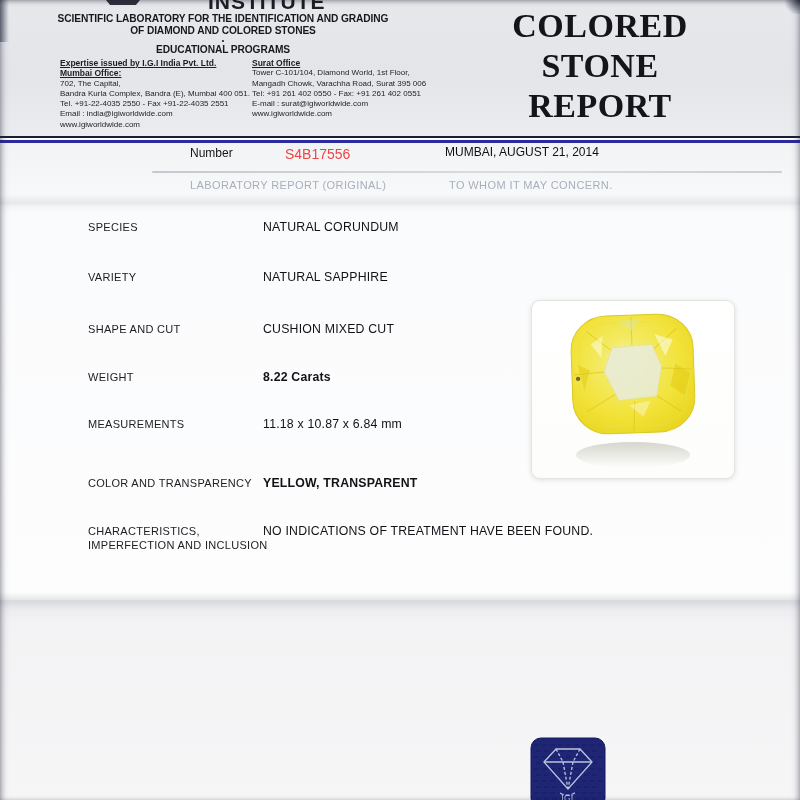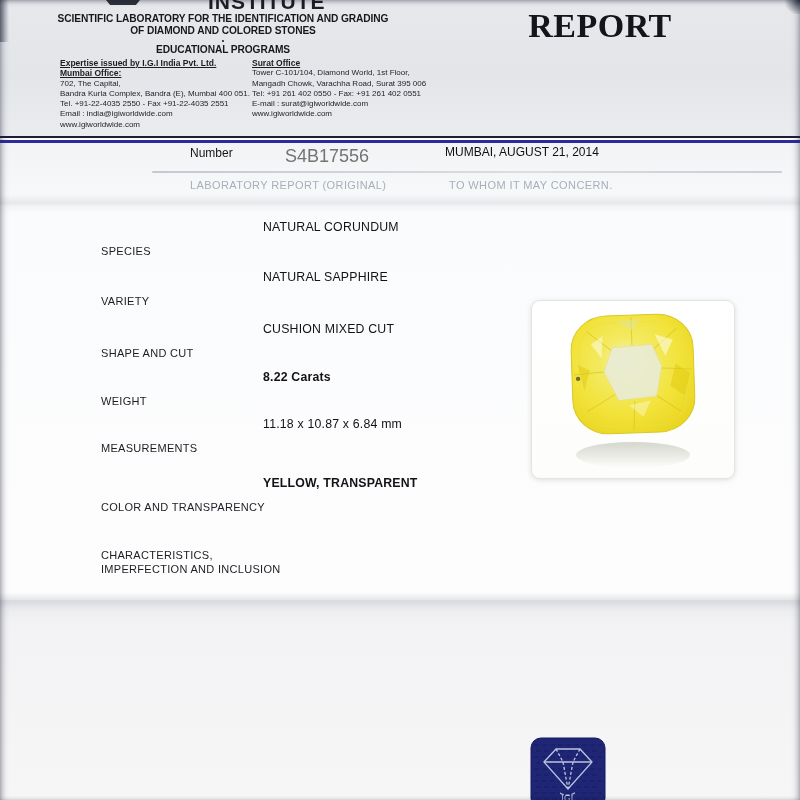--- a/index.html
+++ b/index.html
@@ -25,26 +25,26 @@
   .addr .t{font-size:8.5px;font-weight:bold;text-decoration:underline;color:#1c1c21;}
   
   .report-title{left:452px;top:6px;width:296px;text-align:center;font-family:"Liberation Serif",serif;font-weight:bold;font-size:34px;line-height:40px;color:#14141a;letter-spacing:.5px;}
   .statement{left:479px;top:96px;width:300px;font-size:10.8px;line-height:13.4px;color:#202026;text-align:justify;}
   
   .rule-dark{left:0;top:136px;width:800px;height:1.5px;background:#1e1e33;}
   .rule-blue{left:0;top:139.5px;width:800px;height:3px;background:var(--accent_blue,#2b2b9e);}
   .faint-rule{left:152px;top:171px;width:630px;height:1.5px;border-radius:2px;background:linear-gradient(90deg,rgba(148,156,170,.5),rgba(148,156,170,.28) 60%,rgba(148,156,170,.45));}
   
   .m-num-l{left:190px;top:146px;font-size:12px;color:#141419;}
-  .m-num-v{left:285px;top:146px;font-size:18px;color:#737373;}
+  .m-num-v{left:285px;top:146px;font-size:14px;color:#ef4444;}
   .m-date{left:445px;top:145px;font-size:12px;color:#101014;}
   .m-type{left:190px;top:179px;font-size:11px;letter-spacing:.4px;color:var(--muted_label,#a7afbc);}
   .m-addr{left:449px;top:179px;font-size:11px;letter-spacing:.4px;color:var(--muted_label,#a7afbc);}
   
-  .fr-label{position:absolute;left:101px;font-size:11px;letter-spacing:.3px;color:#1c1c22;line-height:13.5px;margin-top:24px;}
+  .fr-label{position:absolute;left:88px;font-size:11px;letter-spacing:.3px;color:#1c1c22;line-height:13.5px;}
   .fr-value{position:absolute;left:263px;font-size:12.3px;letter-spacing:.2px;color:#121217;line-height:14.6px;}
   .bold{font-weight:bold;}
   
   .gem-card{left:531px;top:300px;width:202px;height:177px;background:linear-gradient(180deg,#ffffff,#fdfdfb);border:1px solid #e4e4e0;border-radius:9px;box-shadow:0 1px 5px rgba(150,150,140,.3);}
   .gem-svg{position:absolute;left:26px;top:4px;}
   
   .seal{left:530px;top:737px;width:76px;height:72px;}
   
   .vignette{inset:0;pointer-events:none;box-shadow:inset 6px 0 7px -5px rgba(40,45,60,.55),inset -6px 0 7px -5px rgba(40,45,60,.5),inset 0 5px 6px -5px rgba(25,30,45,.55),inset 0 -3px 5px -4px rgba(40,45,60,.25);}
   .corner-tr{right:0;top:0;width:16px;height:14px;background:radial-gradient(circle at 100% 0,rgba(15,20,40,.85),rgba(15,20,40,0) 75%);}
@@ -86,20 +86,21 @@
   <div class="abs addr addr-right">
     <div class="t">Surat Office</div>
     <div>Tower C-101/104, Diamond World, 1st Floor,</div>
     <div>Mangadh Chowk, Varachha Road, Surat 395 006</div>
     <div>Tel: +91 261 402 0550 - Fax: +91 261 402 0551</div>
     <div>E-mail : surat@igiworldwide.com</div>
     <div>www.igiworldwide.com</div>
   </div>
 
   <div class="abs report-title">
+    <div>COLORED STONE</div>
     <div>REPORT</div>
   </div>
 
   <div class="abs rule-dark"></div>
   <div class="abs rule-blue"></div>
 
   <div class="abs m-num-l">Number</div>
   <div class="abs m-num-v">S4B17556</div>
   <div class="abs m-date">MUMBAI, AUGUST 21, 2014</div>
   <div class="abs faint-rule"></div>
@@ -122,20 +123,21 @@
   <div class="fr-value" style="top:417px">11.18 x 10.87 x 6.84 mm</div>
 
   <div class="fr-label" style="top:477px">COLOR AND TRANSPARENCY</div>
   <div class="fr-value bold" style="top:476px">YELLOW, TRANSPARENT</div>
 
   <div class="fr-label" style="top:525px">
     <div>CHARACTERISTICS,</div>
     <div>IMPERFECTION AND INCLUSION</div>
   </div>
   <div class="fr-value" style="top:524px">
+    <div>NO INDICATIONS OF TREATMENT HAVE BEEN FOUND.</div>
   </div>
 
   <div class="abs gem-card">
     <svg class="gem-svg" width="150" height="168" viewBox="0 0 150 168">
       <defs>
         <radialGradient id="gbody" cx="45%" cy="40%" r="70%">
           <stop offset="0%" stop-color="#f6f2bc"></stop>
           <stop offset="30%" stop-color="#f3ea62"></stop>
           <stop offset="65%" stop-color="#f2e238"></stop>
           <stop offset="100%" stop-color="#e9d41e"></stop>

